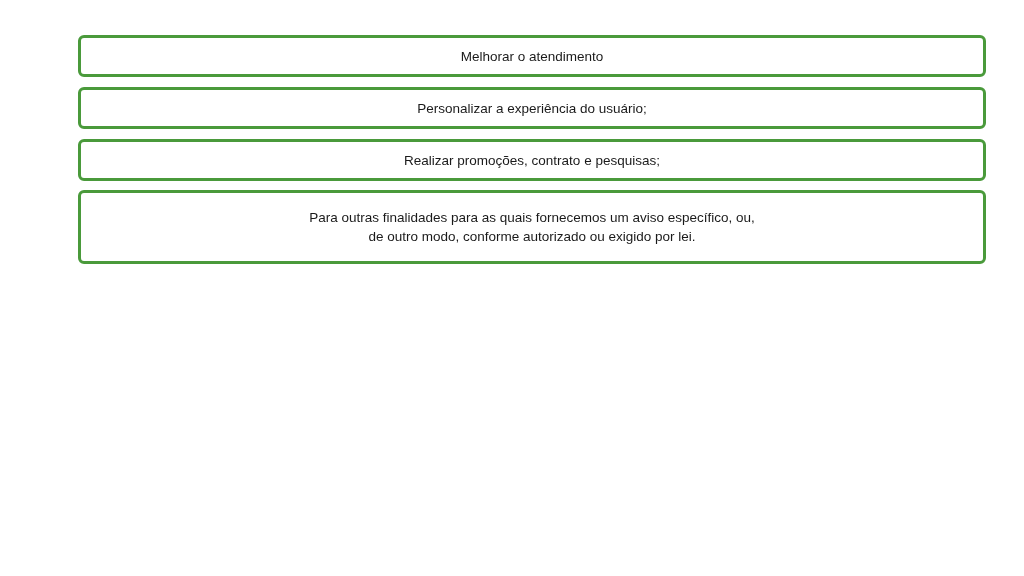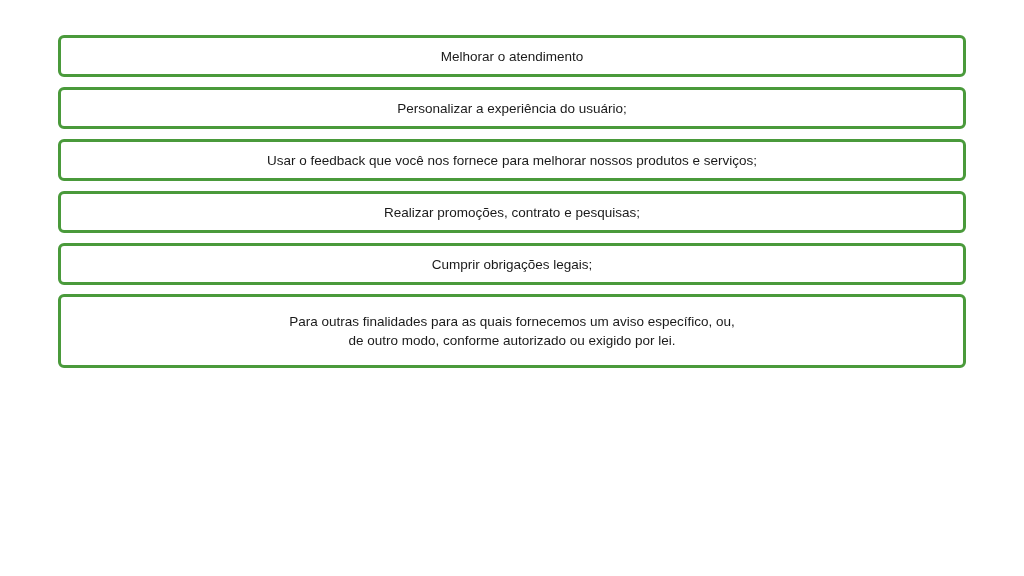--- a/index.html
+++ b/index.html
@@ -31,45 +31,40 @@
       border-radius: 6px;
       background: #ffffff;
       display: flex;
       align-items: center;
       justify-content: center;
       text-align: center;
       color: #1a1a1a;
       font-size: 13.5px;
       line-height: 19px;
       padding: 0 20px;
+      margin-left: 20px;
     }
     .item.tall {
       height: 74px;
       margin-top: -1px;
     }
     .item .text {
       white-space: pre-line;
     }
   </style>
 </head>
 <body>
 
 <div class="list">
   <div class="item">
     <span class="text">Melhorar o atendimento</span>
   </div>
   <div class="item">
     <span class="text">Personalizar a experiência do usuário;</span>
   </div>
   <div class="item">
-    <span class="text">Usar o feedback que você nos fornece para melhorar nossos produtos e serviços;</span>
-  </div>
-  <div class="item">
     <span class="text">Realizar promoções, contrato e pesquisas;</span>
-  </div>
-  <div class="item">
-    <span class="text">Cumprir obrigações legais;</span>
   </div>
   <div class="item tall">
     <span class="text">Para outras finalidades para as quais fornecemos um aviso específico, ou,
 de outro modo, conforme autorizado ou exigido por lei.</span>
   </div>
 </div>
 
 </body></html>

